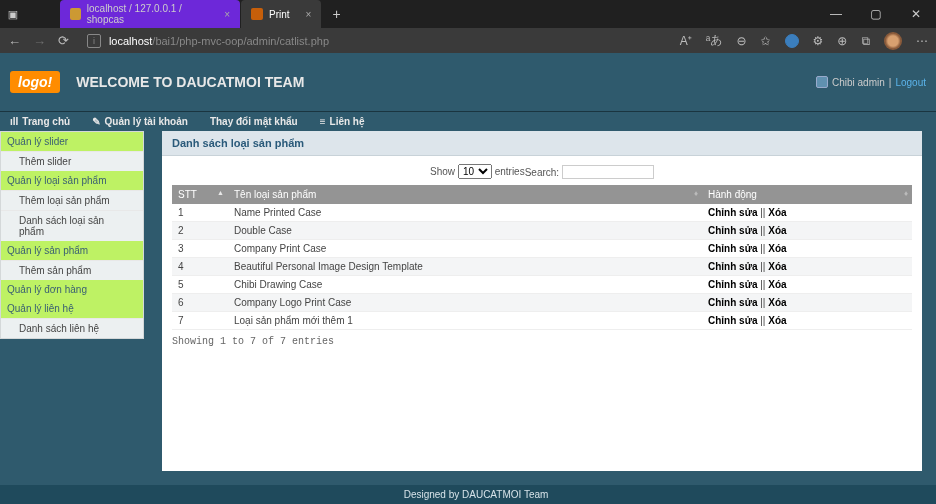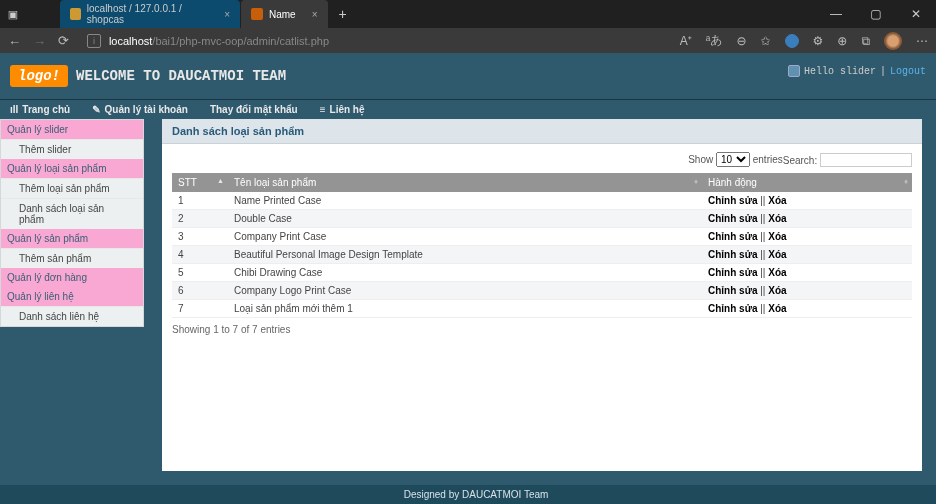--- a/index.html
+++ b/index.html
@@ -3,90 +3,90 @@
 <meta charset="utf-8">
 <style>
 * { margin: 0; padding: 0; box-sizing: border-box; }
 body { font-family: Arial, sans-serif; font-size: 11px; background: #1f4a5c; width: 936px; height: 504px; overflow: hidden; }
 
 
 .browser-chrome { background: #2b2b2b; height: 53px; }
 .titlebar { height: 28px; display: flex; align-items: center; background: #202020; }
 .tab-icon-sq { width: 10px; height: 10px; display: inline-flex; align-items: center; justify-content: center; margin-right: 6px; }
 .tabs { display: flex; height: 28px; align-items: stretch; margin-left: 36px; }
-.tab { display: flex; align-items: center; padding: 0 10px; color: #ccc; font-size: 10px; max-width: 180px; background: #0c4a6e; margin-right: 1px; border-radius: 4px 4px 0 0; }
+.tab { display: flex; align-items: center; padding: 0 10px; color: #ccc; font-size: 10px; max-width: 180px; background: #6d28d9; margin-right: 1px; border-radius: 4px 4px 0 0; }
 .tab.active { background: #3a3a3a; color: #fff; }
 .tab .close { margin-left: 16px; color: #aaa; }
 .tab .favicon { width: 12px; height: 12px; margin-right: 6px; background: #c75f0a; border-radius: 2px; }
 .tab:first-child .favicon { background: #cc9933; }
 .newtab { color: #ccc; font-size: 14px; padding: 0 10px; display: flex; align-items: center; }
 .win-controls { margin-left: auto; display: flex; }
 .win-btn { width: 40px; height: 28px; display: flex; align-items: center; justify-content: center; color: #ccc; font-size: 12px; }
 .toolbar { height: 25px; display: flex; align-items: center; padding: 0 8px; gap: 12px; background: #3a3a3a; }
 .nav-btn { color: #bbb; font-size: 13px; }
 .nav-btn.disabled { opacity: 0.4; }
 .addrbar { flex: 1; display: flex; align-items: center; background: #3a3a3a; padding: 2px 6px; color: #ccc; font-size: 11px; }
 .addrbar .prefix { color: #888; margin-right: 2px; }
 .addrbar-icon { width: 14px; height: 14px; border: 1px solid #888; border-radius: 2px; margin-right: 8px; display: flex; align-items: center; justify-content: center; color: #888; font-size: 9px; }
 .right-icons { display: flex; gap: 14px; align-items: center; color: #bbb; font-size: 12px; }
 .right-icons .circ { width: 14px; height: 14px; border: 1px solid #888; border-radius: 50%; }
 .right-icons .circ.blue { background: #3b7ebd; border-color: #3b7ebd; }
 .right-icons .avatar-ic { width: 18px; height: 18px; border-radius: 50%; background: radial-gradient(circle, #d8a070 40%, #8a5a3a 60%); }
 
 
 .app { height: 451px; display: flex; flex-direction: column; }
-.header { background: #2f5a6d; color: #fff; padding: 12px 10px; display: flex; align-items: flex-start; justify-content: space-between; border-bottom: 1px solid #1a3540; font-family: Liberation Mono, monospace; }
+.header { background: #2f5a6d; color: #fff; padding: 18px 10px; display: flex; align-items: center; justify-content: space-between; border-bottom: 1px solid #1a3540; }
 .logo { background: #ff8c00; color: #fff; font-weight: bold; font-style: italic; padding: 3px 8px; border-radius: 3px; font-size: 14px; }
-.welcome { font-size: 14px; font-weight: bold; color: #e8e8e8; margin-left: 8px; }
+.welcome { font-size: 14px; font-weight: bold; color: #e8e8e8; margin-left: 16px; }
 .header-right { color: #ccc; font-size: 10px; display: flex; align-items: center; gap: 4px; }
 .header-right .logout { color: #5bb3ea; }
 .user-ic { width: 12px; height: 12px; background: #6091b0; border: 1px solid #9ac; border-radius: 2px; }
 
 .topnav { background: #2f5a6d; padding: 4px 10px; display: flex; gap: 22px; color: #e8e8e8; font-size: 10px; font-weight: bold; }
 .topnav-item { display: flex; align-items: center; gap: 4px; }
 
 .body { flex: 1; display: flex; background: #2f5a6d; padding: 0; }
 .sidebar { width: 144px; background: #ecf0f1; border: 1px solid #d4d8d9; font-size: 10px; margin: 0; align-self: flex-start; }
-.side-head { background: #f9a8d4; padding: 4px 6px; color: #3a5f73; font-weight: normal; }
+.side-head { background: #bef264; padding: 4px 6px; color: #3a5f73; font-weight: normal; }
 .side-item { padding: 4px 18px 4px 18px; color: #444; border-top: 1px solid #e8e8e8; }
 
 .content { flex: 1; background: #fff; margin: 0 14px 14px 18px; display: flex; flex-direction: column; }
 .panel-title { background: #dde5eb; color: #2a5a7a; font-size: 11px; font-weight: bold; padding: 6px 10px; border-bottom: 1px solid #c8d2d8; }
 .panel-body { padding: 8px 10px; color: #555; }
-.controls { display: flex; justify-content: flex-end; align-items: center; font-size: 10px; margin-bottom: 6px; }
+.controls { display: flex; justify-content: center; align-items: center; font-size: 10px; margin-bottom: 6px; }
 .controls select { font-size: 10px; }
 .controls input { border: 1px solid #ccc; height: 14px; width: 92px; font-size: 10px; }
 table { width: 100%; border-collapse: collapse; font-size: 10px; }
 thead th { background: #949494; color: #fff; text-align: left; padding: 4px 6px; font-weight: normal; position: relative; }
 thead th.sorting:after { content: "♦"; color: #bbb; font-size: 8px; position: absolute; right: 4px; }
 thead th.sort-asc:after { content: "▲"; color: #e8e8e8; font-size: 7px; position: absolute; right: 4px; }
 tbody td { padding: 3px 6px; border-bottom: 1px solid #eee; color: #444; }
 tbody tr:nth-child(even) td { background: #f4f5f6; }
 .act { color: #000; font-weight: bold; }
-.info { font-size: 10px; margin-top: 6px; color: #666; }
+.info { font-size: 10px; margin-top: 6px; color: #666; font-family: Liberation Mono, monospace; }
 
 .footer { text-align: center; color: #d6e2e8; font-size: 10px; padding: 4px; margin-left: 16px; }
 
 .cursor { position: absolute; left: 395px; top: 375px; font-size: 14px; color: #fff; pointer-events: none; }
 </style>
 </head>
 <body>
 
 <div class="browser-chrome">
   <div class="titlebar">
     <span class="tab-icon-sq" style="margin-left:8px;color:#ccc;">▣</span>
     <div class="tabs">
       <div class="tab">
         <span class="favicon"></span>
         <span>localhost / 127.0.0.1 / shopcas</span>
         <span class="close">×</span>
       </div>
       <div class="tab active">
         <span class="favicon"></span>
-        <span>Name</span>
+        <span>Print</span>
         <span class="close">×</span>
       </div>
       <span class="newtab">+</span>
     </div>
     <div class="win-controls">
       <div class="win-btn">—</div>
       <div class="win-btn">▢</div>
       <div class="win-btn">✕</div>
     </div>
   </div>
@@ -115,21 +115,21 @@
 </div>
 
 <div class="app">
   <div class="header">
     <div style="display:flex;align-items:center;">
       <span class="logo">logo!</span>
       <span class="welcome">WELCOME TO DAUCATMOI TEAM</span>
     </div>
     <div class="header-right">
       <span class="user-ic"></span>
-      <span>Hello slider</span>
+      <span>Chibi admin</span>
       <span> | </span>
       <a class="logout">Logout</a>
     </div>
   </div>
 
   <div class="topnav" id="topnav">
       <div class="topnav-item">
         <span>ıII</span>
         <span>Trang chủ</span>
       </div>

